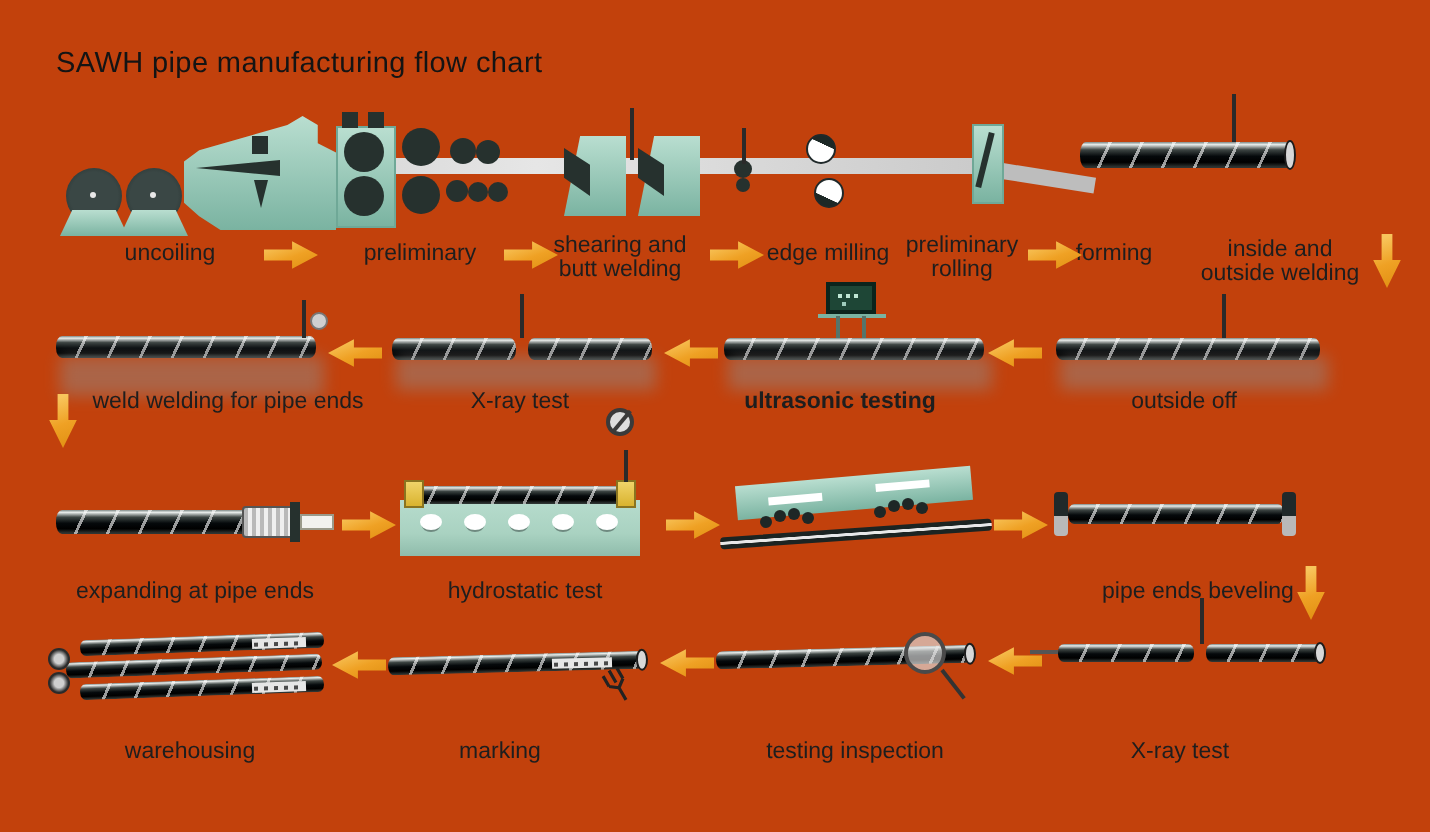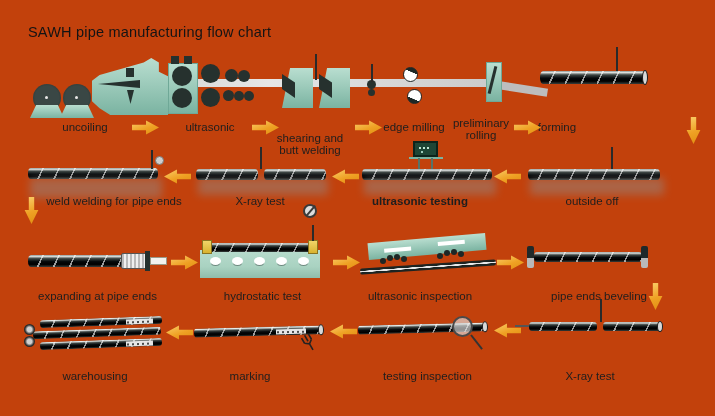--- a/index.html
+++ b/index.html
@@ -94,28 +94,29 @@
     <div class="abs dark" style="left:491px;top:66px;width:3px;height:28px;transform:rotate(14deg);z-index:4;"></div>
   </div>
 
   <div class="pipe" style="left:540px;top:71px;width:106px;height:13px;">
       <span class="cap"></span>
     </div>
   <div class="rod" style="left:616px;top:47px;height:24px;"></div>
 
   <div class="lbl" style="left:42px;top:121px;width:86px;">uncoiling</div>
   <div class="ar r" style="left:132px;top:120px;"></div>
-  <div class="lbl" style="left:170px;top:121px;width:80px;">ultrasonic</div>
+  <div class="lbl" style="left:170px;top:121px;width:80px;">preliminary</div>
   <div class="ar r" style="left:252px;top:120px;"></div>
-  <div class="lbl" style="left:266px;top:117px;width:88px;margin-top:15px;">shearing and butt welding</div>
+  <div class="lbl" style="left:266px;top:117px;width:88px;">shearing and butt welding</div>
   <div class="ar r" style="left:355px;top:120px;"></div>
   <div class="lbl" style="left:378px;top:121px;width:72px;">edge milling</div>
   <div class="lbl" style="left:450px;top:117px;width:62px;">preliminary rolling</div>
   <div class="ar r" style="left:514px;top:120px;"></div>
   <div class="lbl" style="left:528px;top:121px;width:58px;">forming</div>
+  <div class="lbl" style="left:596px;top:119px;width:88px;">inside and outside welding</div>
   <div class="ar d" style="left:686px;top:117px;"></div>
 
   <div class="pipe" style="left:28px;top:168px;width:130px;height:11px;"></div>
   <div class="rod" style="left:151px;top:150px;height:19px;"></div>
   <div class="abs" style="left:155px;top:156px;width:7px;height:7px;border-radius:50%;background:#cfcfcf;border:1px solid #777;z-index:6;"></div>
   <div class="shad" style="left:30px;top:178px;width:132px;height:20px;"></div>
 
   <div class="pipe" style="left:196px;top:169px;width:62px;height:11px;"></div>
   <div class="pipe" style="left:264px;top:169px;width:62px;height:11px;"></div>
   <div class="rod" style="left:260px;top:147px;height:22px;"></div>
@@ -177,21 +178,20 @@
   <div class="abs" style="left:360px;top:264px;width:136px;height:6px;transform:rotate(-4deg);background:linear-gradient(180deg,#1c2422 0 35%,#e8e8e8 40% 60%,#1c2422 65% 100%);border-radius:2px;z-index:5;"></div>
 
   <div class="pipe" style="left:534px;top:252px;width:108px;height:10px;"></div>
   <div class="abs" style="left:527px;top:246px;width:7px;height:22px;background:linear-gradient(180deg,#20292a 0 55%,#b9b9b9 55%);border-radius:2px;z-index:6;"></div>
   <div class="abs" style="left:641px;top:246px;width:7px;height:22px;background:linear-gradient(180deg,#20292a 0 55%,#b9b9b9 55%);border-radius:2px;z-index:6;"></div>
 
   <div class="lbl" style="left:25px;top:290px;width:145px;">expanding at pipe ends</div>
   <div class="ar r" style="left:171px;top:255px;"></div>
   <div class="lbl" style="left:215px;top:290px;width:95px;">hydrostatic test</div>
   <div class="ar r" style="left:333px;top:255px;"></div>
-  <div class="lbl" style="left:355px;top:290px;width:130px;">ultrasonic inspection</div>
   <div class="ar r" style="left:497px;top:255px;"></div>
   <div class="lbl" style="left:545px;top:290px;width:108px;">pipe ends beveling</div>
   <div class="ar d" style="left:648px;top:283px;"></div>
 
   <div class="pipe" style="left:40px;top:318px;width:122px;height:8px;transform:rotate(-2deg);"></div>
   <div class="pipe" style="left:33px;top:329px;width:128px;height:8px;transform:rotate(-2deg);"></div>
   <div class="pipe" style="left:40px;top:340px;width:122px;height:8px;transform:rotate(-2deg);"></div>
   <div class="abs" style="left:24px;top:324px;width:11px;height:11px;border-radius:50%;background:radial-gradient(circle,#cfcfcf 30%,#2a2a2a 60%);z-index:6;"></div>
   <div class="abs" style="left:24px;top:336px;width:11px;height:11px;border-radius:50%;background:radial-gradient(circle,#cfcfcf 30%,#2a2a2a 60%);z-index:6;"></div>
   <div class="chip" style="left:126px;top:319px;width:27px;transform:rotate(-2deg);"></div>

